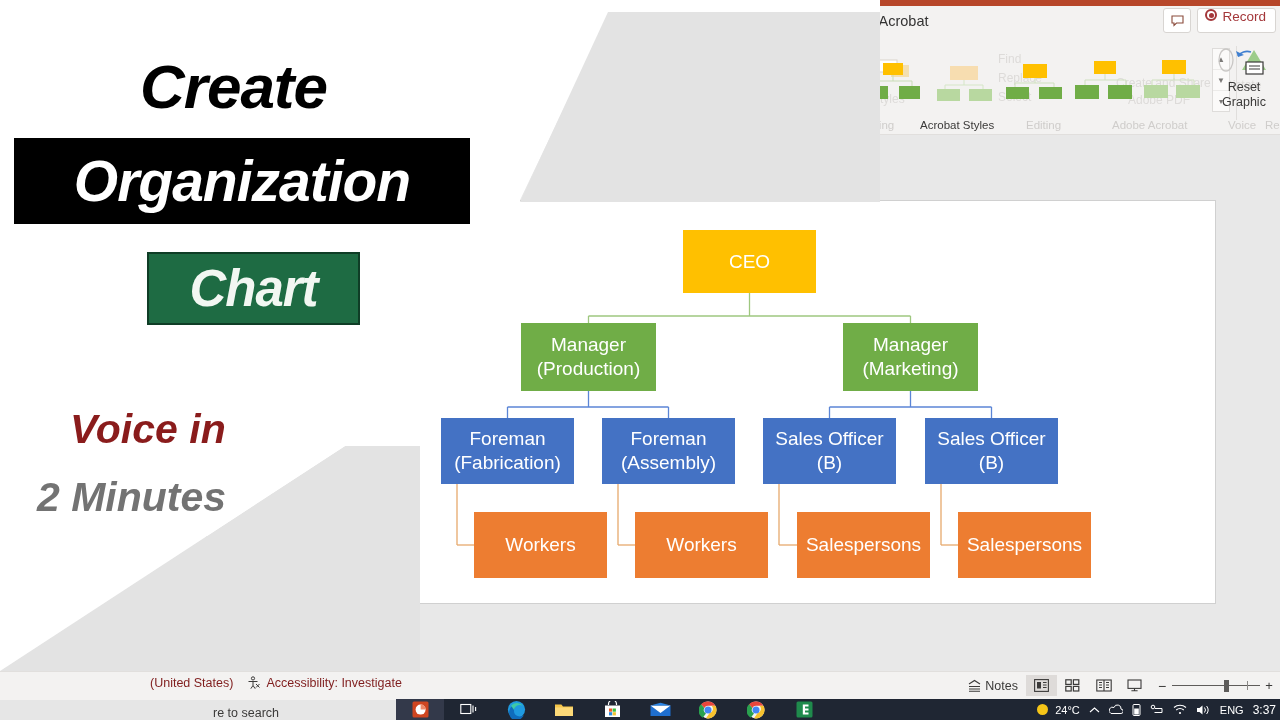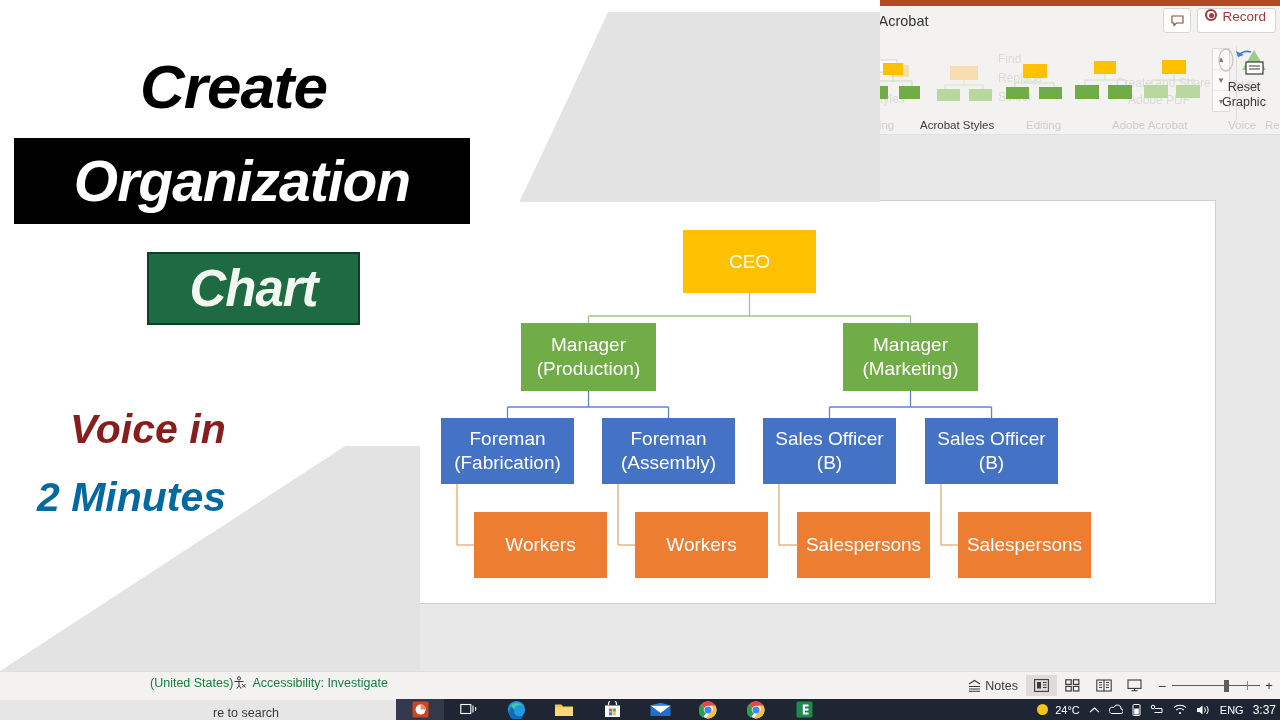--- a/index.html
+++ b/index.html
@@ -88,37 +88,37 @@
   .hl-create{left:140px;top:52px;font-size:62px;font-weight:bold;font-style:italic;color:#000000;
       letter-spacing:-1px;line-height:70px;}
   .hl-org{left:14px;top:138px;width:456px;height:86px;background:#000000;display:flex;
       align-items:center;justify-content:center;}
   .hl-org span{font-size:57px;font-weight:bold;font-style:italic;color:#ffffff;letter-spacing:-1px;}
   .hl-chart{left:147px;top:252px;width:213px;height:73px;background:#1e6b43;border:2px solid #0f3d26;
       display:flex;align-items:center;justify-content:center;box-sizing:border-box;}
   .hl-chart span{font-size:51px;font-weight:bold;font-style:italic;color:#f2f7f2;letter-spacing:-1px;}
   .hl-just{left:70px;top:402px;font-size:41px;font-weight:bold;font-style:italic;color:#8a1c1c;
       line-height:54px;}
-  .hl-min{left:37px;top:470px;font-size:41px;font-weight:bold;font-style:italic;color:#0369a1;
+  .hl-min{left:37px;top:470px;font-size:41px;font-weight:bold;font-style:italic;color:#737373;
       line-height:54px;}
 
   
   #orgchart{position:absolute;left:0;top:0;width:1280px;height:720px;z-index:25;pointer-events:none;}
   .node{position:absolute;display:flex;align-items:center;justify-content:center;text-align:center;
       color:#ffffff;line-height:24px;box-sizing:border-box;}
   .node.ceo{font-size:19px;}
   .node.lvl2{font-size:19px;}
   .node.lvl3{font-size:19px;}
   .node.lvl4{font-size:19px;}
 
   
   .statusbar{position:absolute;left:0;top:671px;width:1280px;height:28px;background:#f3f2f1;
       border-top:1px solid #e1dfdd;}
-  .sb-left{position:absolute;left:150px;top:4px;display:flex;align-items:center;
-      font-size:12.5px;color:#15803d;white-space:nowrap;}
+  .sb-left{position:absolute;left:150px;top:4px;display:flex;align-items:center;gap:14px;
+      font-size:12.5px;color:#7f1d1d;white-space:nowrap;}
   .sb-right{position:absolute;right:6px;top:3px;display:flex;align-items:center;gap:0px;}
   .notes-btn{display:flex;align-items:center;gap:3px;font-size:12.5px;color:#3b3a39;padding:0 8px;height:21px;}
   .viewbtn{width:31px;height:21px;display:flex;align-items:center;justify-content:center;}
   .viewbtn.active{background:#dedbd9;}
   .zoomctl{display:flex;align-items:center;gap:4px;margin-left:6px;}
   .zoom-track{position:relative;width:88px;height:12px;}
   .zoom-line{position:absolute;left:0;top:5px;width:88px;height:1px;background:#5e5c5a;}
   .zoom-thumb{position:absolute;left:52px;top:0;width:5px;height:12px;background:#5e5c5a;}
   .zoom-tick{position:absolute;left:75px;top:1px;width:1px;height:9px;background:#8a8886;}
 

